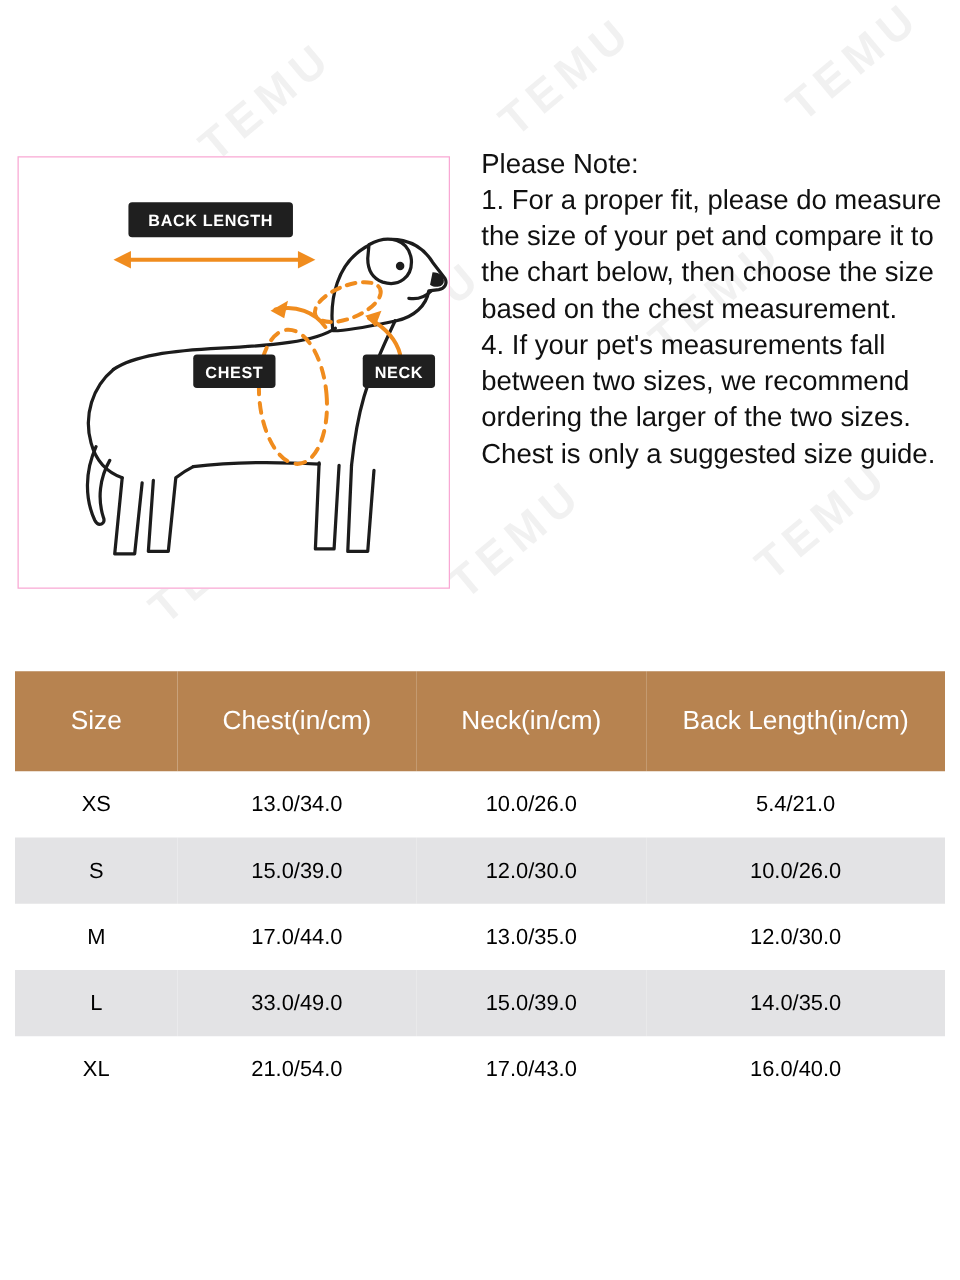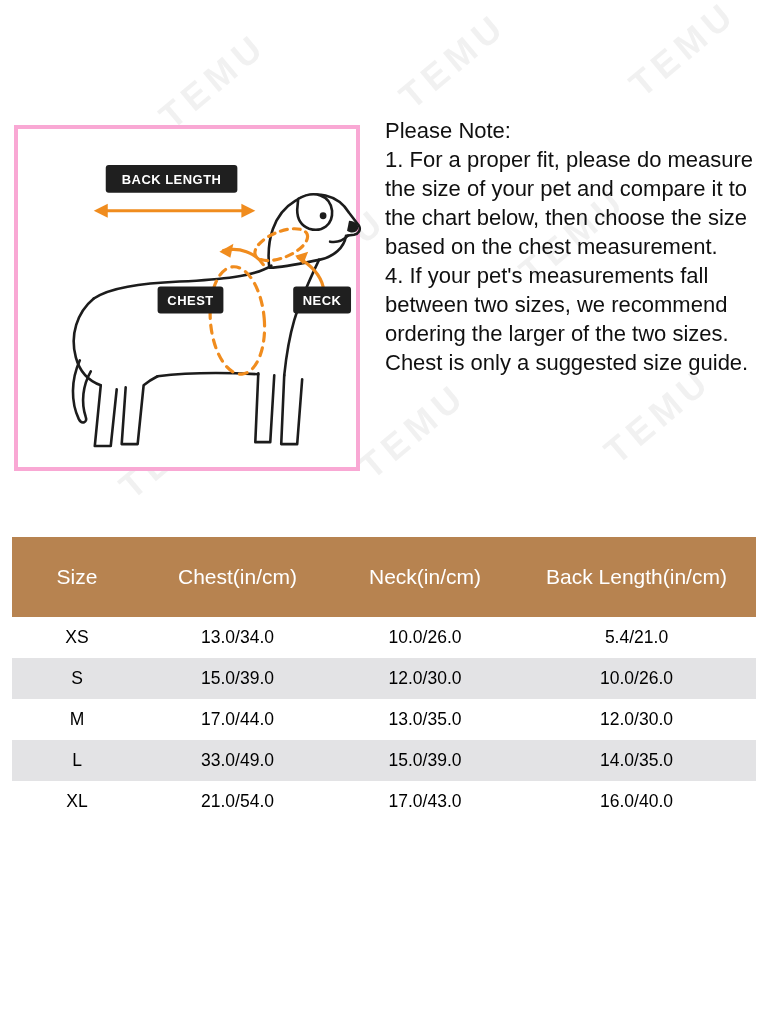--- a/index.html
+++ b/index.html
@@ -8,37 +8,37 @@
     font-family:"Liberation Sans",sans-serif;
     position:relative;overflow:hidden;
   }
   .watermark-layer{position:absolute;inset:0;pointer-events:none;z-index:0;}
   .watermark{
     position:absolute;font-size:36px;font-weight:700;letter-spacing:6px;
     color:rgba(140,140,140,0.12);transform:rotate(-40deg);white-space:nowrap;
   }
   .diagram-box{
     position:absolute;left:14px;top:125px;width:346px;height:346px;
-    border:4px solid #f9a8d4;background:#fff;z-index:1;box-sizing:border-box;
+    border:1px solid #f9a8d4;background:#fff;z-index:1;box-sizing:border-box;
   }
   .note{
     position:absolute;left:385px;top:116px;width:373px;z-index:1;
     color:#101010;font-size:22px;line-height:29px;
   }
   .note p{margin:0;}
   .size-table{
     position:absolute;left:12px;top:537px;width:744px;z-index:1;
     border-collapse:collapse;table-layout:fixed;
   }
   .size-table th{
     background:var(--header-bg);color:#ffffff;font-weight:400;
     font-size:21px;height:56px;text-align:center;padding:12px;
   }
   .size-table td{
-    font-size:17.5px;color:#000;height:41px;text-align:center;padding:0;
+    font-size:17.5px;color:#000;height:53px;text-align:center;padding:0;
   }
   .size-table tbody tr:nth-child(even){background:var(--row-alt);}
   .label-text{
     fill:#ffffff;font-size:13px;font-weight:700;text-anchor:middle;
     letter-spacing:.5px;font-family:"Liberation Sans",sans-serif;
   }
   .accent-stroke{stroke:var(--accent);}
   .accent-fill{fill:var(--accent);}
 </style>
 </head>

